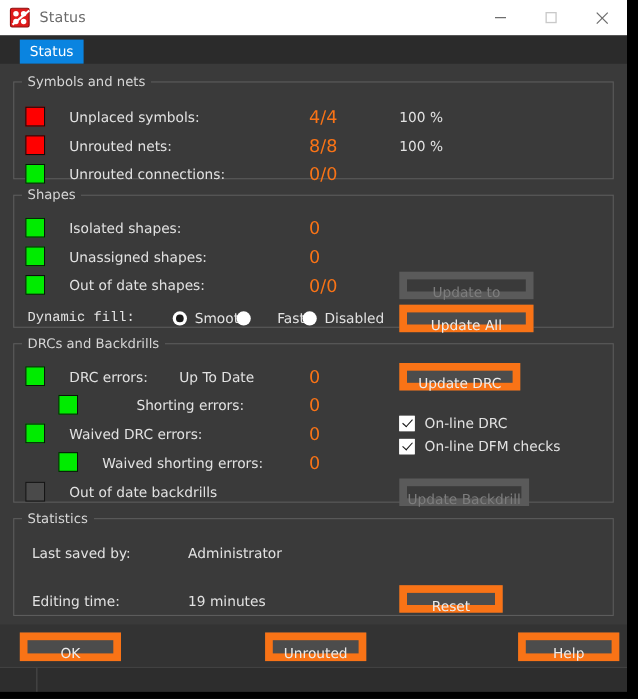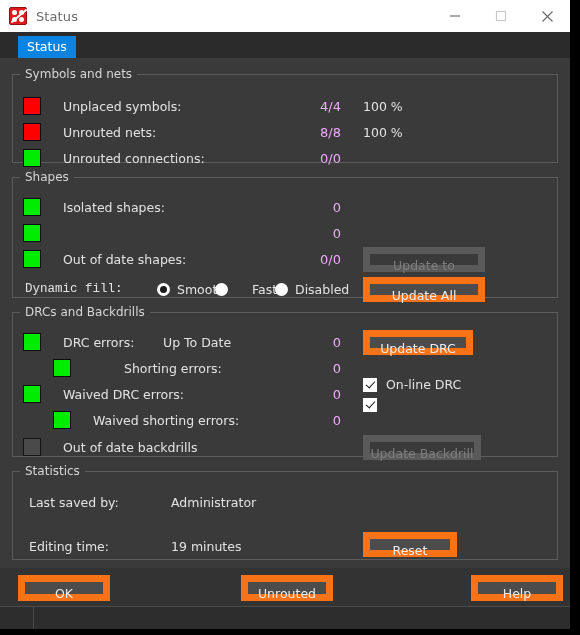--- a/index.html
+++ b/index.html
@@ -152,23 +152,23 @@
   }
 
   .col-label   { position: absolute; left: 40px; }
   .col-label2  { position: absolute; left: 60px; }
   .col-sub-sq  { position: absolute; left: 30px; }
   .col-state   { position: absolute; left: 140px; }
   .col-val {
     position: absolute;
     left: 258px;
     width: 60px;
-    text-align: right;
-    font-size: 13px;
-    color: #f0abfc;
+    text-align: left;
+    font-size: 16px;
+    color: #f97316;
   }
   .col-pct {
     position: absolute;
     left: 340px;
     font-size: 12.5px;
     color: #e2e2e2;
     white-space: nowrap;
   }
 
   
@@ -365,20 +365,21 @@
     <fieldset class="group" style="height:128px;">
       <legend>Shapes</legend>
       <div class="group-inner" style="padding-top:10px;">
         <div class="row">
           <span class="sq green"></span>
           <span class="lbl col-label">Isolated shapes:</span>
           <span class="col-val">0</span>
         </div>
         <div class="row">
           <span class="sq green"></span>
+          <span class="lbl col-label">Unassigned shapes:</span>
           <span class="col-val">0</span>
         </div>
         <div class="row">
           <span class="sq green"></span>
           <span class="lbl col-label">Out of date shapes:</span>
           <span class="col-val">0/0</span>
           <button class="btn disabled" style="position:absolute;left:340px;width:122px;">Update to Smooth</button>
         </div>
         <div class="radio-line" style="margin-top:4px;">
           <span class="lbl" style="position:absolute;left:2px;font-family:Liberation Mono, monospace;">Dynamic fill:</span>
@@ -429,20 +430,21 @@
           <span class="lbl col-label">Out of date backdrills</span>
           <button class="btn disabled" style="position:absolute;left:340px;width:118px;">Update Backdrill</button>
         </div>
 
         <label class="chk-line" style="left:350px;top:58px;">
           <span class="chk"></span>
           <span class="lbl">On-line DRC</span>
         </label>
         <label class="chk-line" style="left:350px;top:79px;">
           <span class="chk"></span>
+          <span class="lbl">On-line DFM checks</span>
         </label>
       </div>
     </fieldset>
 
     <fieldset class="group" style="height:96px;">
       <legend>Statistics</legend>
       <div class="group-inner" style="padding-top:8px;">
         <div class="stat-row">
           <span class="stat-key">Last saved by:</span>
           <span class="stat-val">Administrator</span>

